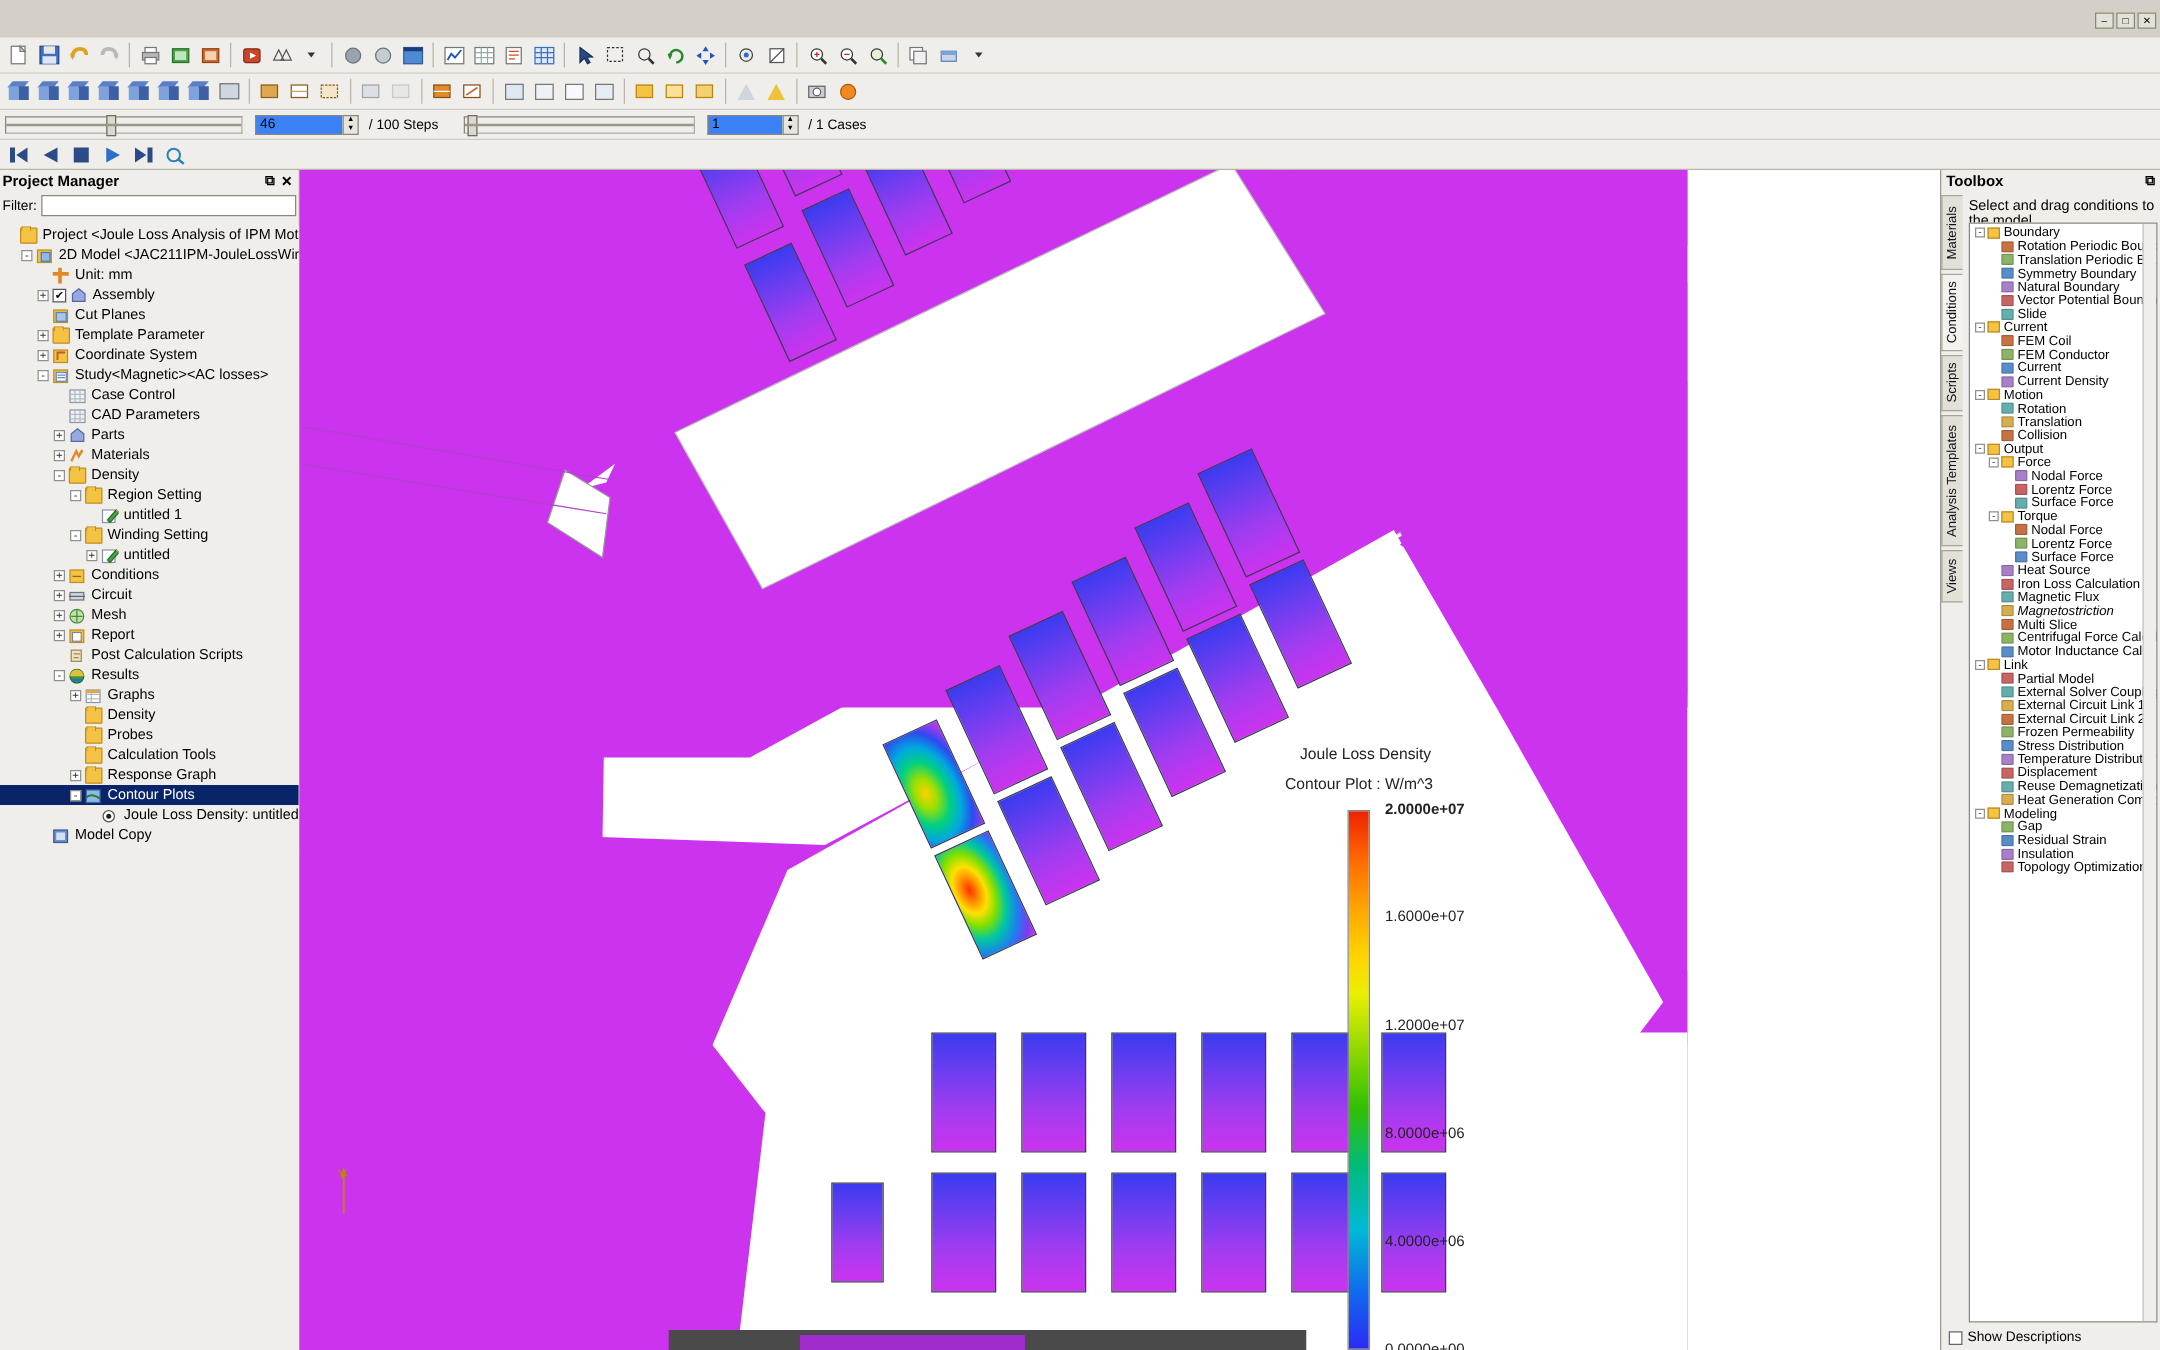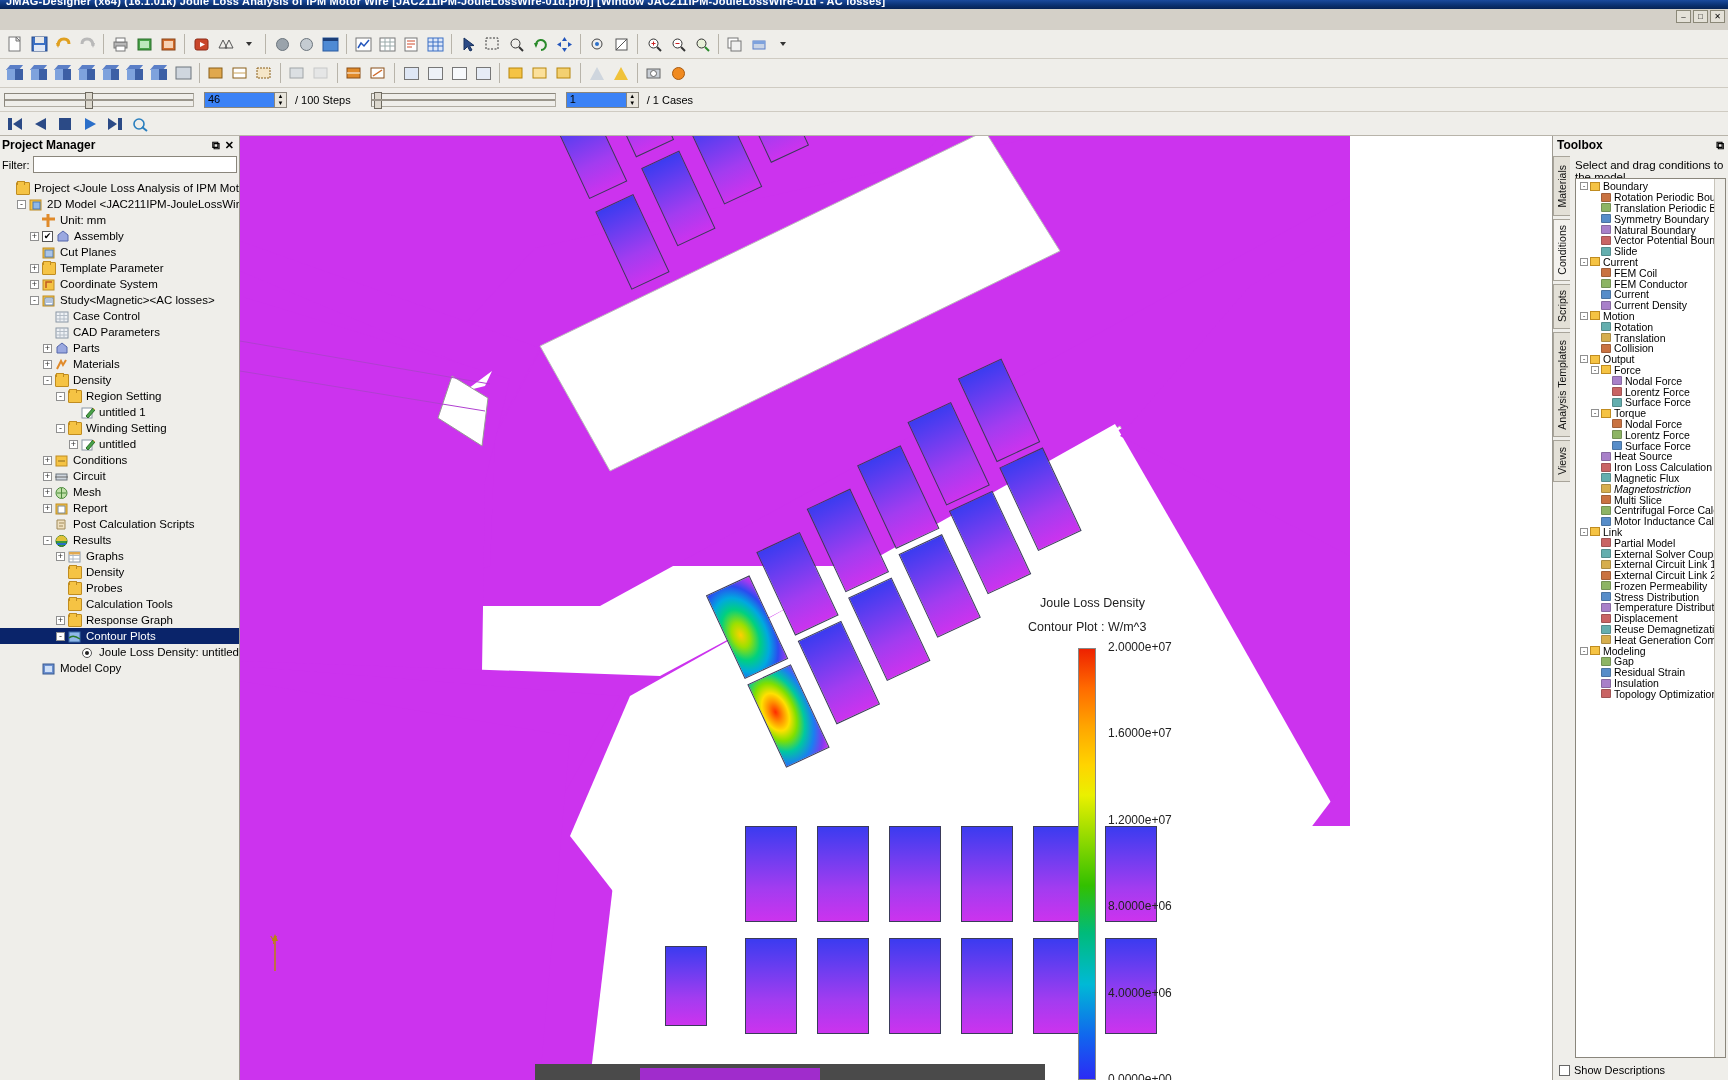--- a/index.html
+++ b/index.html
@@ -188,23 +188,20 @@
   .tbx-foot .cb{ width:11px;height:11px;border:1px solid #666;background:#fff;}
   .tbx-foot span{ font-size:11px;}
   .scrollv{ position:absolute; right:0; top:0; bottom:0; width:11px; background:#efeeea;
     border-left:1px solid #c8c4ba;}
 </style>
 </head>
 <body>
 
 <div id="app">
 
-  <div class="titlebar">
-    <span class="tbtxt">JMAG-Designer (x64) (16.1.01k)   Joule Loss Analysis of IPM Motor Wire [JAC211IPM-JouleLossWire-01d.proj]   [Window   JAC211IPM-JouleLossWire-01d - AC losses]</span>
-  </div>
 
   <div class="titlebar-right-btns">
     <div class="winbtn">–</div>
     <div class="winbtn">□</div>
     <div class="winbtn">✕</div>
   </div>
 
   <div class="toolbar" id="tb1">
     <div class="tbtn">
       <svg width="16" height="16">
@@ -965,21 +962,21 @@
       <div class="coilbar" style="left:288px;top:112px;width:52px;height:96px;"></div>
       <div class="coilbar" style="left:360px;top:112px;width:52px;height:96px;"></div>
       <div class="coilbar" style="left:-80px;top:120px;width:42px;height:80px;"></div>
     </div>
 
     <div class="legend-title" style="left:800px;top:460px;">Joule Loss Density</div>
     <div class="legend-title" style="left:788px;top:484px;">Contour Plot : W/m^3</div>
 
     <div class="cbar" style="left:838px;top:512px;height:432px;"></div>
     <div id="cbticks">
-        <div class="cbtick" style="left: 868px; top: 504px;">2.0000e+07</div>
+        <div class="cbtick" style="left: 868px; top: 504px; font-weight: bold;">2.0000e+07</div>
         <div class="cbtick" style="left: 868px; top: 590.4px;">1.6000e+07</div>
         <div class="cbtick" style="left: 868px; top: 676.8px;">1.2000e+07</div>
         <div class="cbtick" style="left: 868px; top: 763.2px;">8.0000e+06</div>
         <div class="cbtick" style="left: 868px; top: 849.6px;">4.0000e+06</div>
         <div class="cbtick" style="left: 868px; top: 936px;">0.0000e+00</div>
       </div>
 
     <div style="position:absolute;left:25px;top:790px;">
       <svg width="40" height="50">
           <path d="M10 45 L10 12" stroke="#b8860b" stroke-width="1.5"></path>

